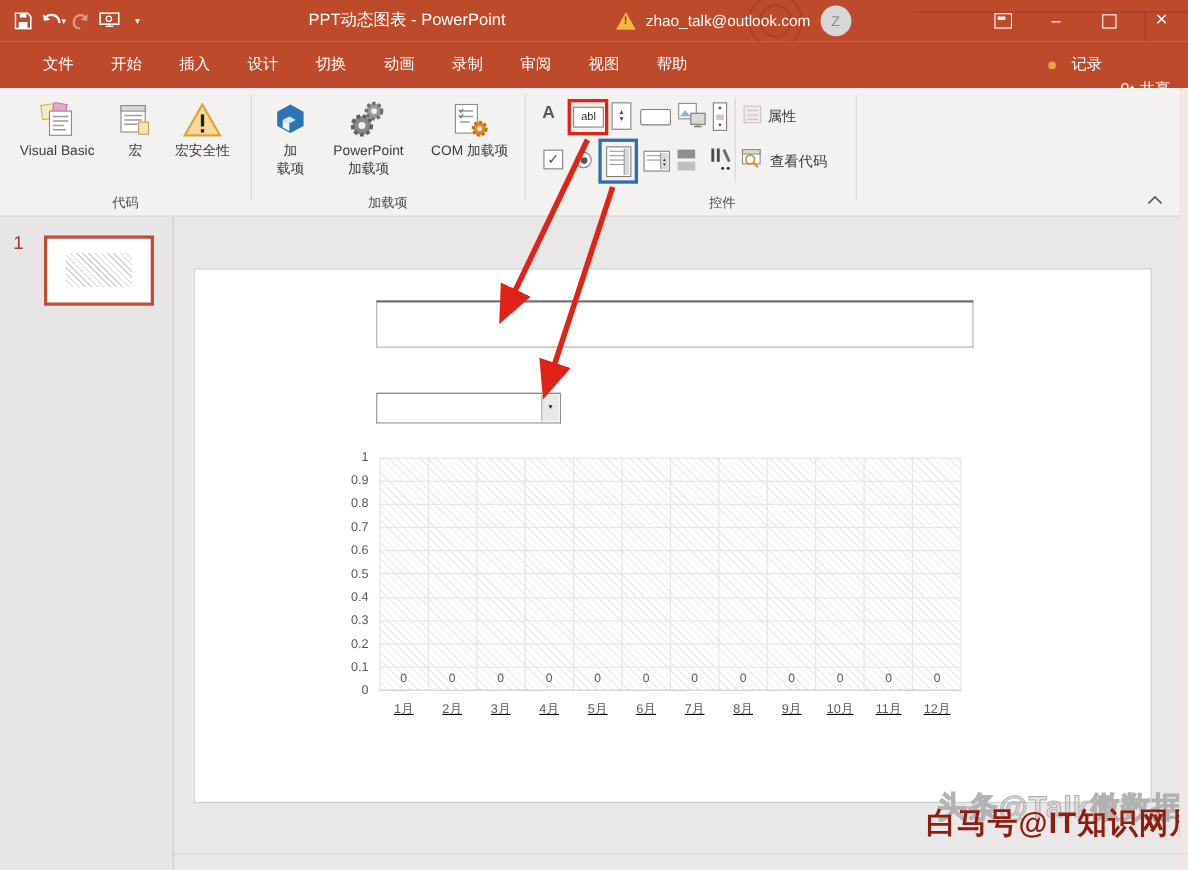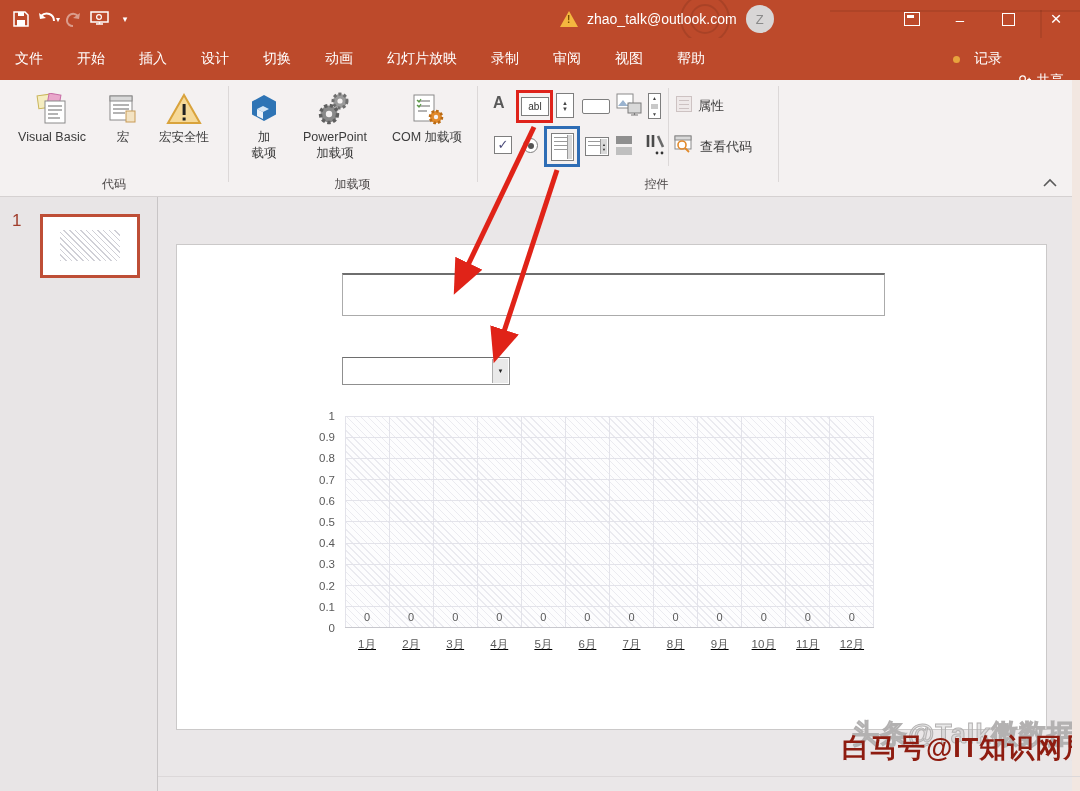--- a/index.html
+++ b/index.html
@@ -29,21 +29,21 @@
           display:flex;align-items:center;justify-content:center;font-size:13px;}
   .winbtns{top:0;right:0;height:38px;display:flex;align-items:center;}
   .winbtn{width:48px;height:38px;display:flex;align-items:center;justify-content:center;
           color:#fff;font-size:15px;}
   .max-box{width:11px;height:11px;border:1.5px solid #fff;}
   .ribbondisp{width:14px;height:12px;border:1.5px solid #fff;position:relative;}
   .ribbondisp:after{content:"";position:absolute;left:2px;top:2px;width:7px;height:3px;background:#fff;}
 
   
   #tabrow{left:0;top:38px;width:1080px;height:42px;background:#BD4A2B;display:flex;align-items:stretch;
-          color:#fff;font-size:14px;padding-left:0;box-sizing:border-box;}
+          color:#fff;font-size:14px;padding-left:24px;box-sizing:border-box;}
   .tab{padding:0 15px;display:flex;align-items:center;white-space:nowrap;margin-right:4px;}
   .tab.active{background:#F4F1F1;color:#B7472A;font-weight:bold;}
   .tellme{display:flex;align-items:center;gap:8px;padding:0 14px;}
   .bulb{width:12px;height:16px;}
   .right-tabs{margin-left:auto;display:flex;align-items:center;padding-right:16px;gap:14px;}
   .orange-dot{width:7px;height:7px;border-radius:50%;background:#E8A33D;}
   .person-ic{width:15px;height:15px;}
 
   
   #ribbon{left:0;top:80px;width:1080px;height:117px;background:#F4F1F1;border-bottom:1px solid #D5D1D1;box-sizing:border-box;}
@@ -146,20 +146,21 @@
           <rect x="1" y="1" width="17" height="10" fill="none" stroke="#fff" stroke-width="1.5"></rect>
           <circle cx="9" cy="6" r="2.4" fill="none" stroke="#fff" stroke-width="1.2"></circle>
           <path d="M6 13 h7 M9.5 11 v2" stroke="#fff" stroke-width="1.3"></path>
         </svg>
       </div>
       <div class="qat-btn">
         <span style="font-size:9px;">▾</span>
       </div>
     </div>
 
+    <div id="title-text" class="abs">PPT动态图表 - PowerPoint</div>
 
     <div id="account" class="abs">
       <div class="warn-tri">
           <span>!</span>
         </div>
       <span class="email">zhao_talk@outlook.com</span>
       <div class="avatar">Z</div>
     </div>
 
     <div class="abs winbtns">
@@ -176,21 +177,20 @@
 
   <div id="tabrow" class="abs">
     <div style="display:flex;">
 
     <div class="tab">文件</div>
         <div class="tab">开始</div>
         <div class="tab">插入</div>
         <div class="tab">设计</div>
         <div class="tab">切换</div>
         <div class="tab">动画</div>
-        <div class="tab">幻灯片放映</div>
         <div class="tab">录制</div>
         <div class="tab">审阅</div>
         <div class="tab">视图</div>
         <div class="tab">帮助</div>
       </div>
     <div class="right-tabs">
       <span class="orange-dot"></span>
       <span>记录</span>
       <span style="display:flex;align-items:center;gap:5px;margin-top:44px;">
         <svg class="person-ic" viewBox="0 0 16 16">

